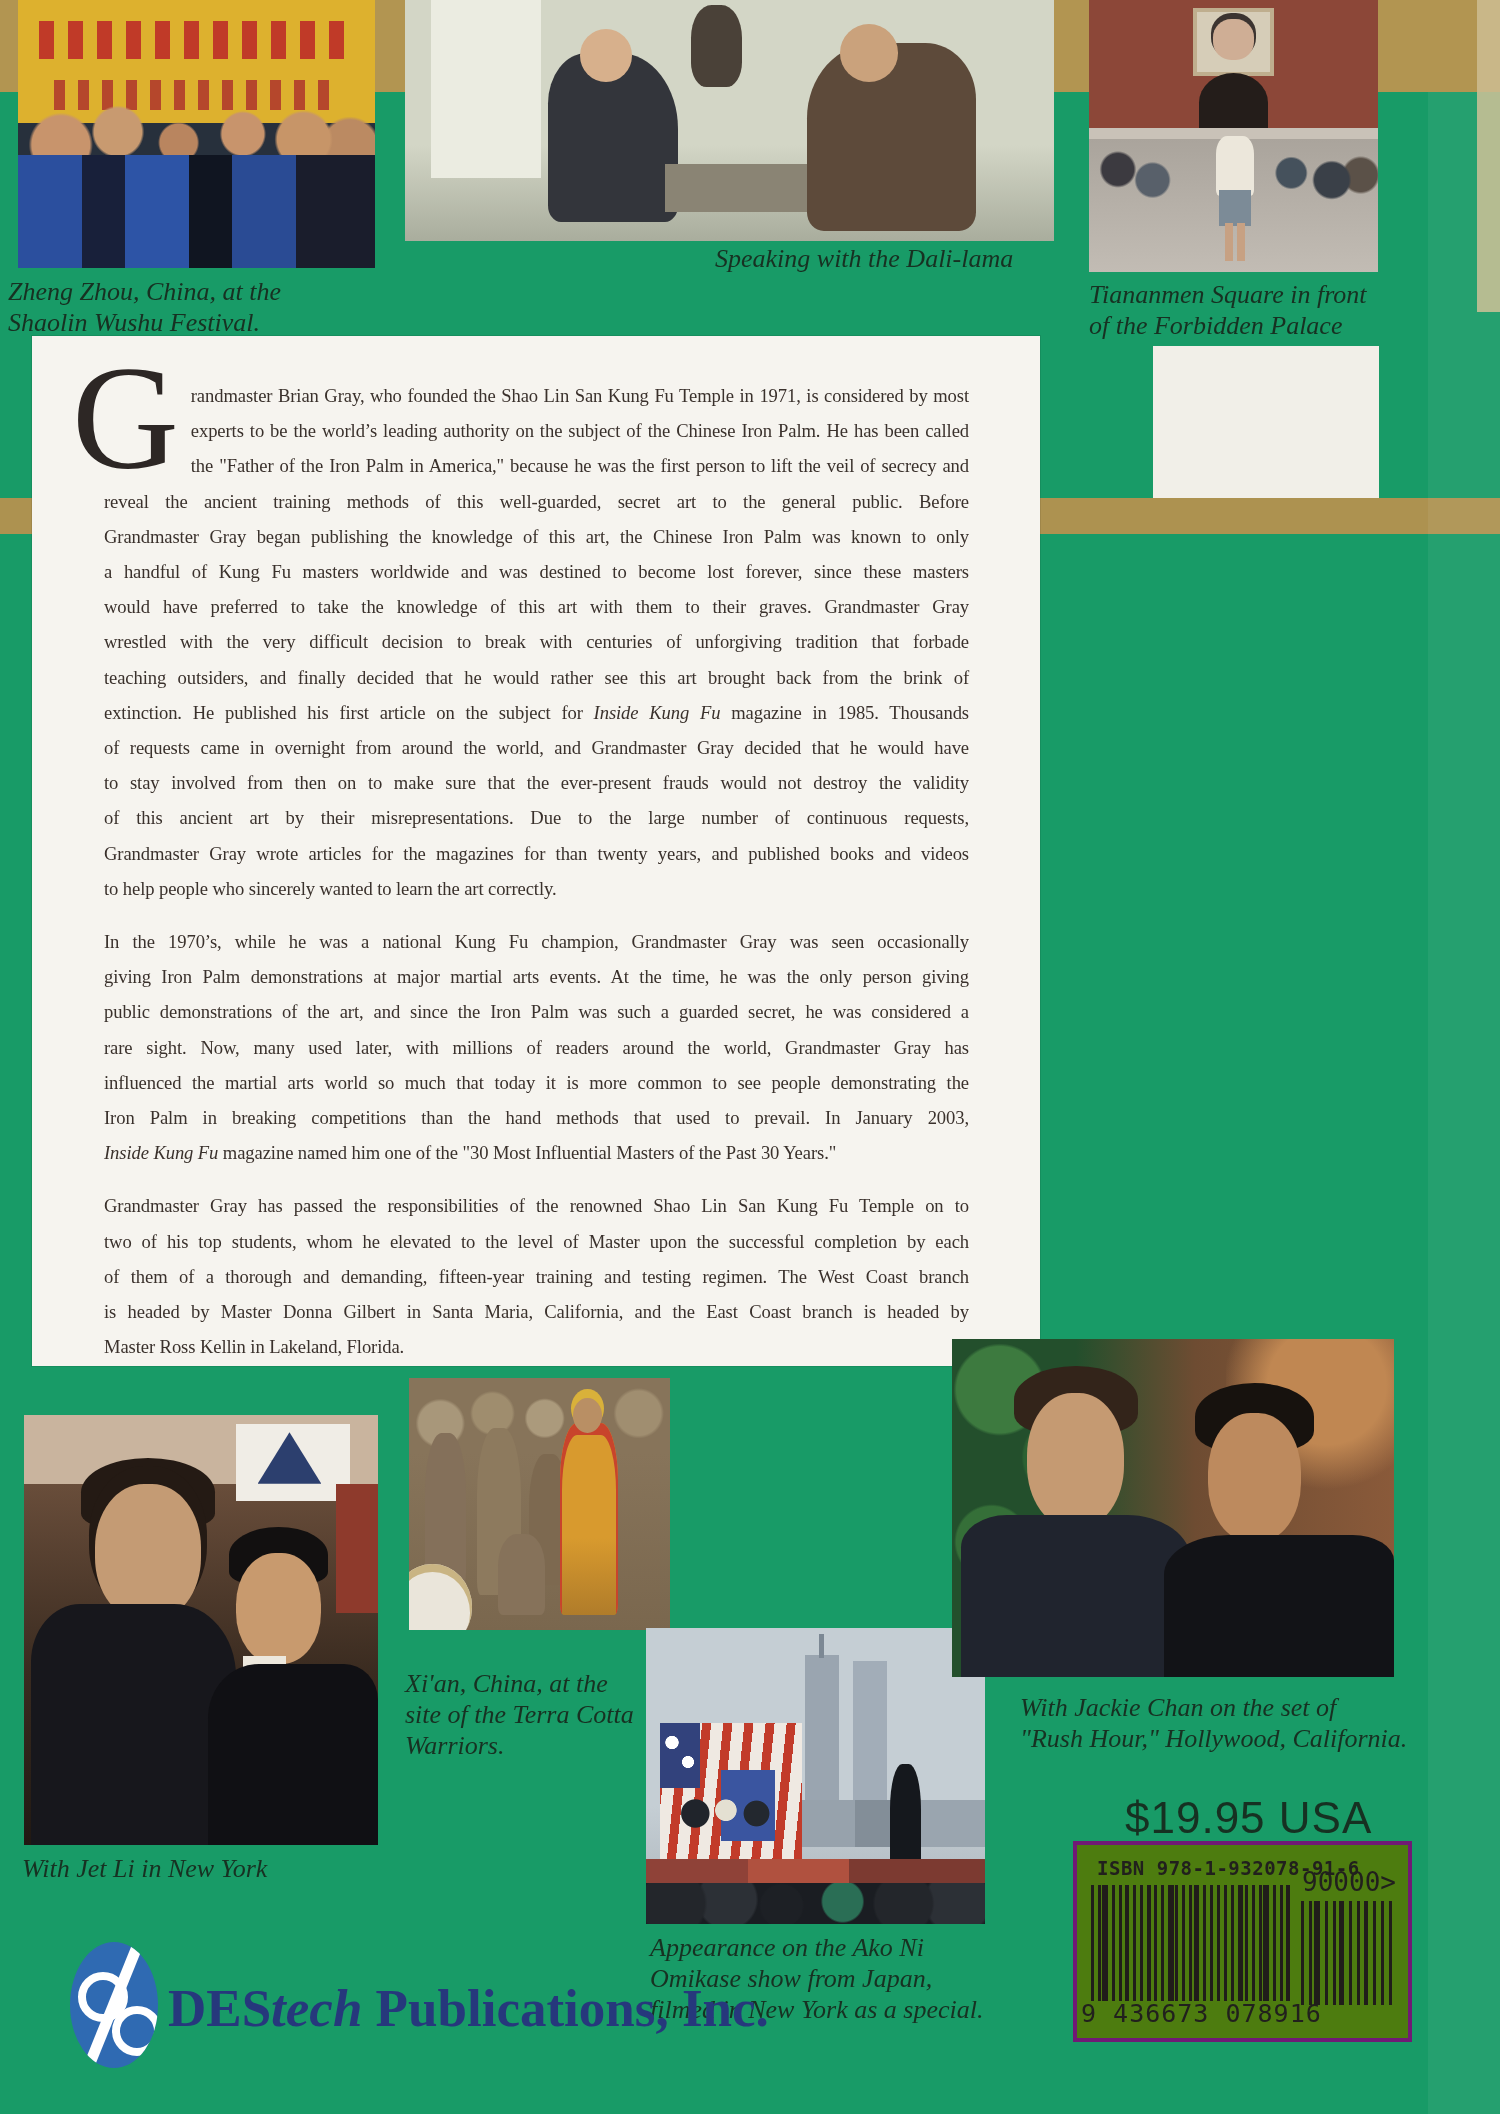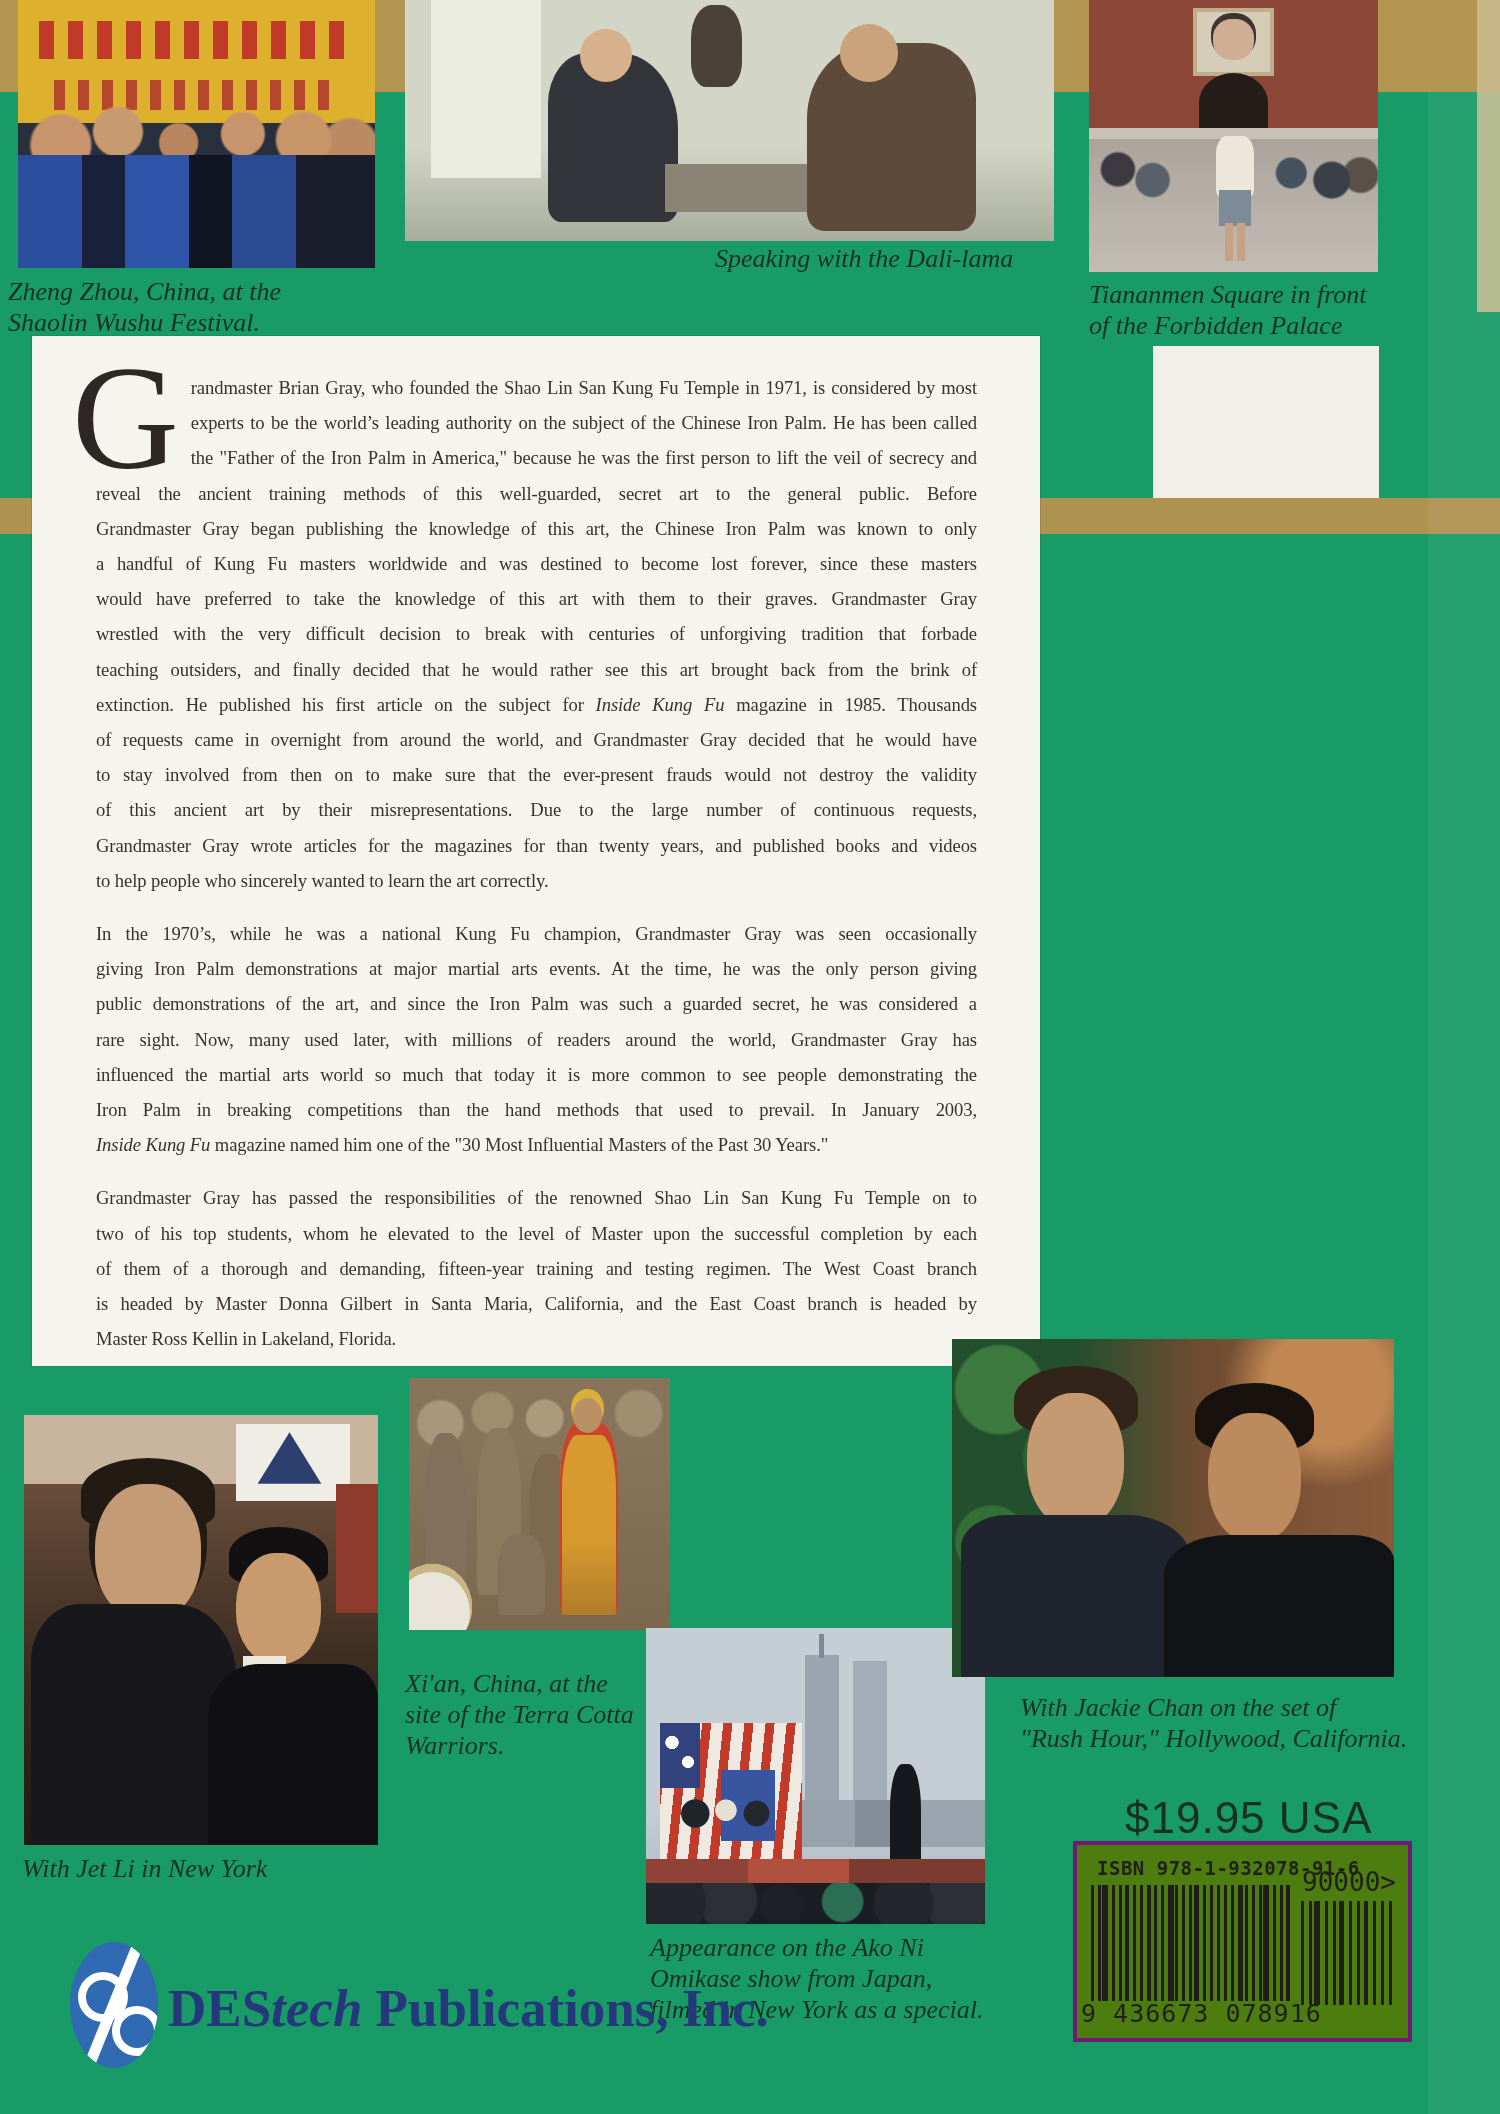--- a/index.html
+++ b/index.html
@@ -9,21 +9,21 @@
   .gold-band{left:0;top:0;width:1500px;height:92px;background:#b29551;}
   .gold-stripe{left:0;top:498px;width:1500px;height:36px;background:#ad9250;}
   .edge-strip{left:1477px;top:0;width:23px;height:312px;background:#cdbd92;opacity:.85;}
   .edge-glow{left:1428px;top:92px;width:72px;height:2022px;background:rgba(255,255,255,0.06);}
   .blank-panel{left:1153px;top:346px;width:226px;height:152px;background:#f1efe8;}
 
   
   .white-panel{left:32px;top:336px;width:1008px;height:1030px;background:#f6f4ef;box-shadow:0 0 0 1px rgba(0,0,0,0.08);}
   .bodytext{position:absolute;left:56px;right:55px;top:26px;color:#3a312c;font-size:18.6px;line-height:35.2px;letter-spacing:-0.1px;}
   .dropcap{float:left;font-size:148px;line-height:100px;height:100px;margin:6px 12px 0 -16px;color:#2d2725;font-family:"Liberation Serif",serif;}
-  .para{margin:8px;}
+  .para{margin:16px;}
   .para + .para{margin-top:18px;}
   .tl{text-align:justify;text-align-last:justify;}
   .tl.tl-last{text-align-last:left;}
   .tl i{font-style:italic;}
 
   
   .cap{position:absolute;font-style:italic;color:#173122;font-size:26px;line-height:31px;white-space:nowrap;}
 
   
   .photo{position:absolute;overflow:hidden;}

